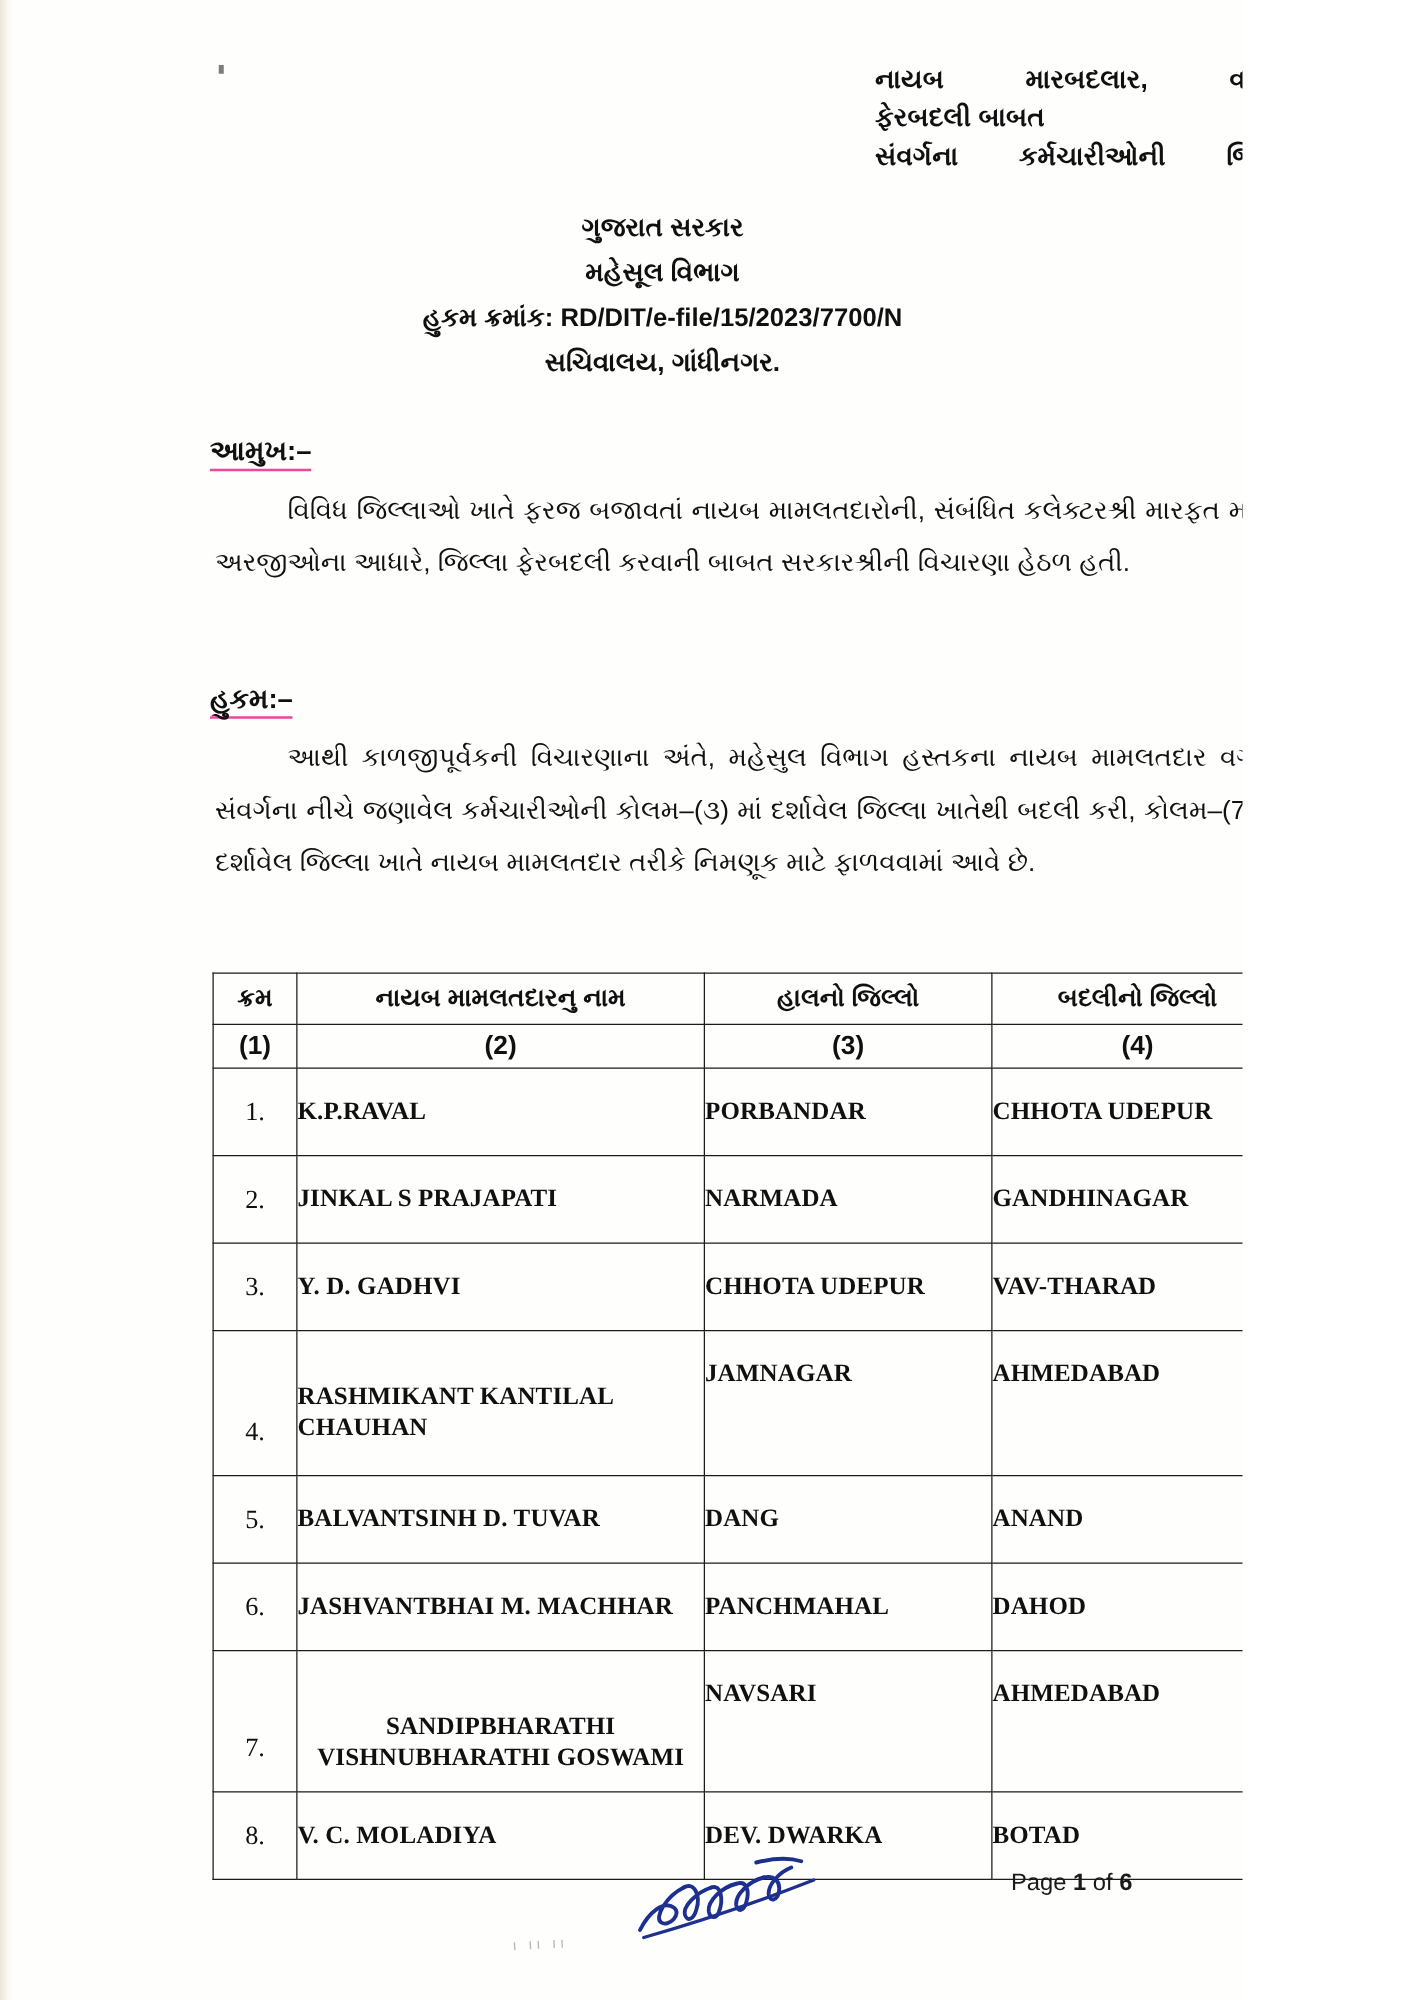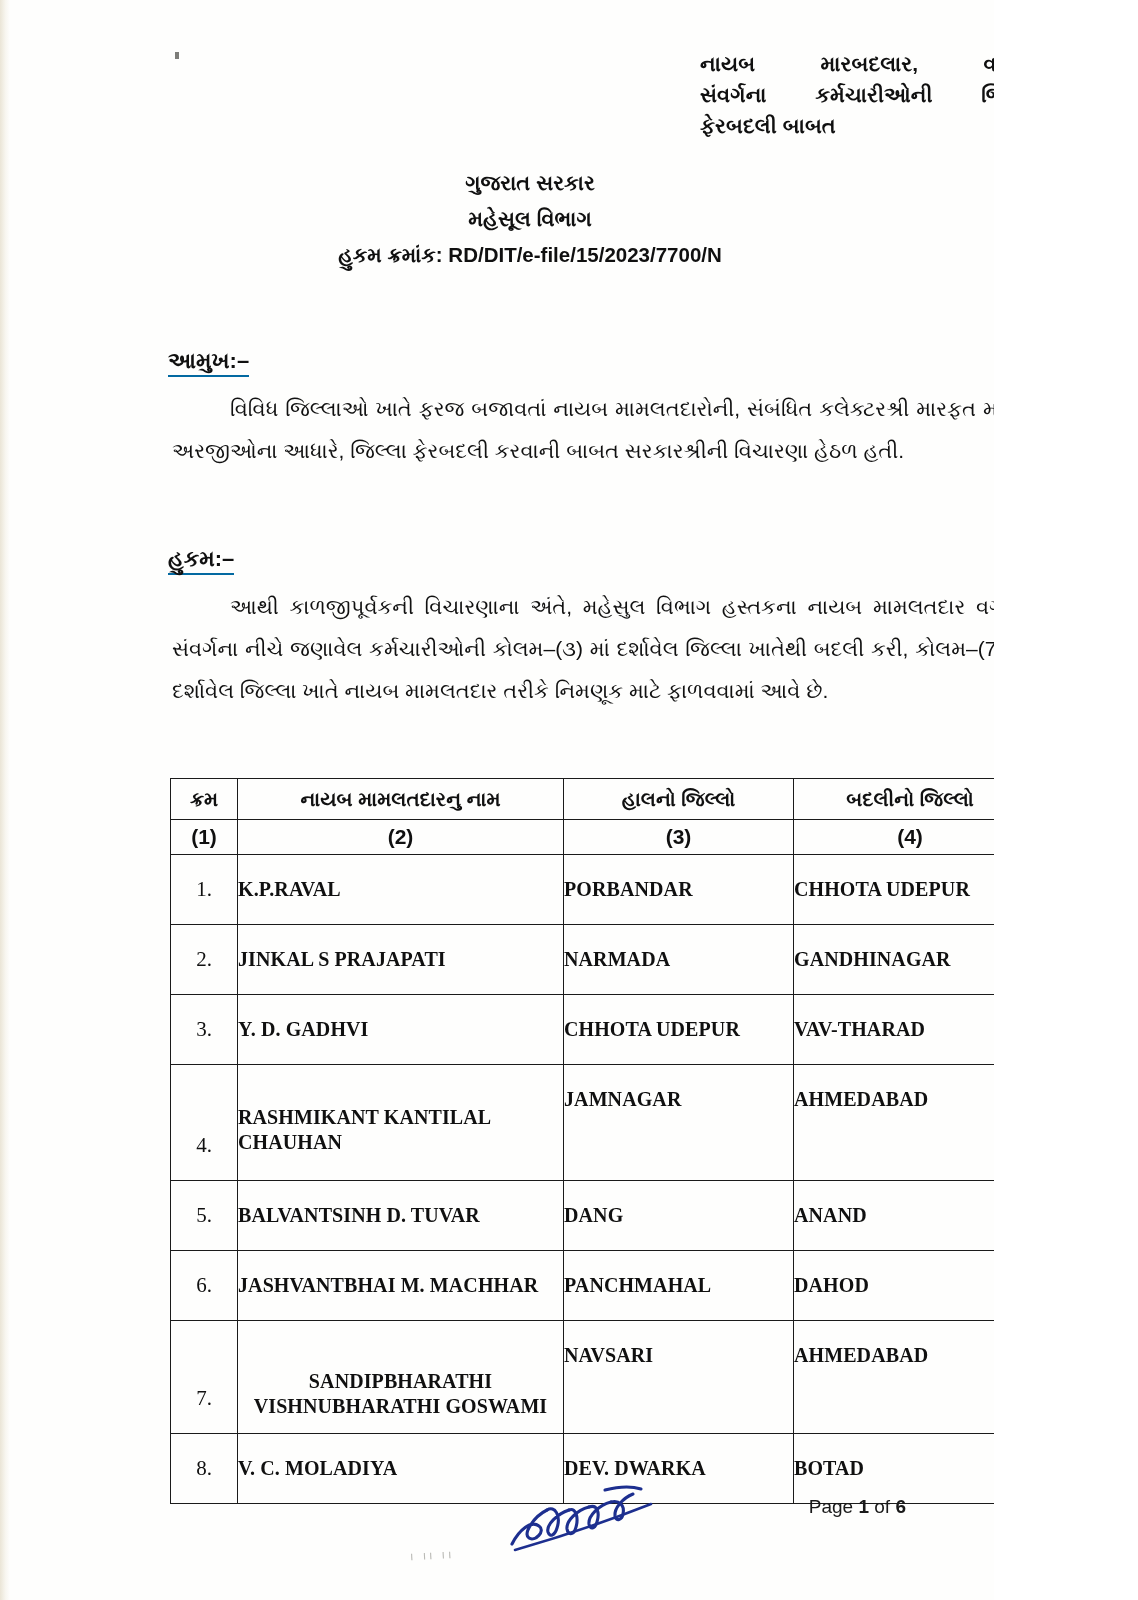--- a/index.html
+++ b/index.html
@@ -59,21 +59,21 @@
     line-height: 36px;
   }
   .gov-block .ln { display: block; white-space: nowrap; }
   .gov-block .ln.ordno { font-size: 20.5px; }
 
   
   .sec-heading {
     position: absolute;
     font-weight: 700;
     font-size: 22px;
-    border-bottom: 2px solid #0369a1;
+    border-bottom: 2px solid #ec4899;
     padding-bottom: 1px;
     line-height: 26px;
   }
   #heading-preamble { left: 168px; top: 348px; }
   #heading-order    { left: 168px; top: 546px; }
 
   
   .body-para {
     position: absolute;
     font-size: 21px;
@@ -190,32 +190,33 @@
   <div class="scan-edge-left"></div>
   <div class="top-dot"></div>
   <div class="right-dot"></div>
 
   <div class="subject-block">
     <span class="subject-line justify">
       <span>નાયબ</span>
       <span>મારબદલાર,</span>
       <span>વર્ગ–૩</span>
     </span>
+    <span class="subject-line">ફેરબદલી બાબત</span>
     <span class="subject-line justify">
       <span>સંવર્ગના</span>
       <span>કર્મચારીઓની</span>
       <span>જિલ્લા</span>
     </span>
-    <span class="subject-line">ફેરબદલી બાબત</span>
   </div>
 
   <div class="gov-block">
     <span class="ln">ગુજરાત સરકાર</span>
     <span class="ln">મહેસૂલ વિભાગ</span>
     <span class="ln ordno">હુકમ ક્રમાંક: RD/DIT/e-file/15/2023/7700/N</span>
+    <span class="ln">સચિવાલય, ગાંધીનગર.</span>
   </div>
 
   <div class="sec-heading" id="heading-preamble">આમુખ:–</div>
   <div class="body-para" id="para-preamble">વિવિધ જિલ્લાઓ ખાતે ફરજ બજાવતાં નાયબ મામલતદારોની, સંબંધિત કલેક્ટરશ્રી મારફત મળેલ અરજીઓના આધારે, જિલ્લા ફેરબદલી કરવાની બાબત સરકારશ્રીની વિચારણા હેઠળ હતી.</div>
 
   <div class="sec-heading" id="heading-order">હુકમ:–</div>
   <div class="body-para" id="para-order">આથી કાળજીપૂર્વકની વિચારણાના અંતે, મહેસુલ વિભાગ હસ્તકના નાયબ મામલતદાર વર્ગ–૩ સંવર્ગના નીચે જણાવેલ કર્મચારીઓની કોલમ–(૩) માં દર્શાવેલ જિલ્લા ખાતેથી બદલી કરી, કોલમ–(7) માં દર્શાવેલ જિલ્લા ખાતે નાયબ મામલતદાર તરીકે નિમણૂક માટે ફાળવવામાં આવે છે.</div>
 
   <table class="transfer-table">
     <colgroup>

